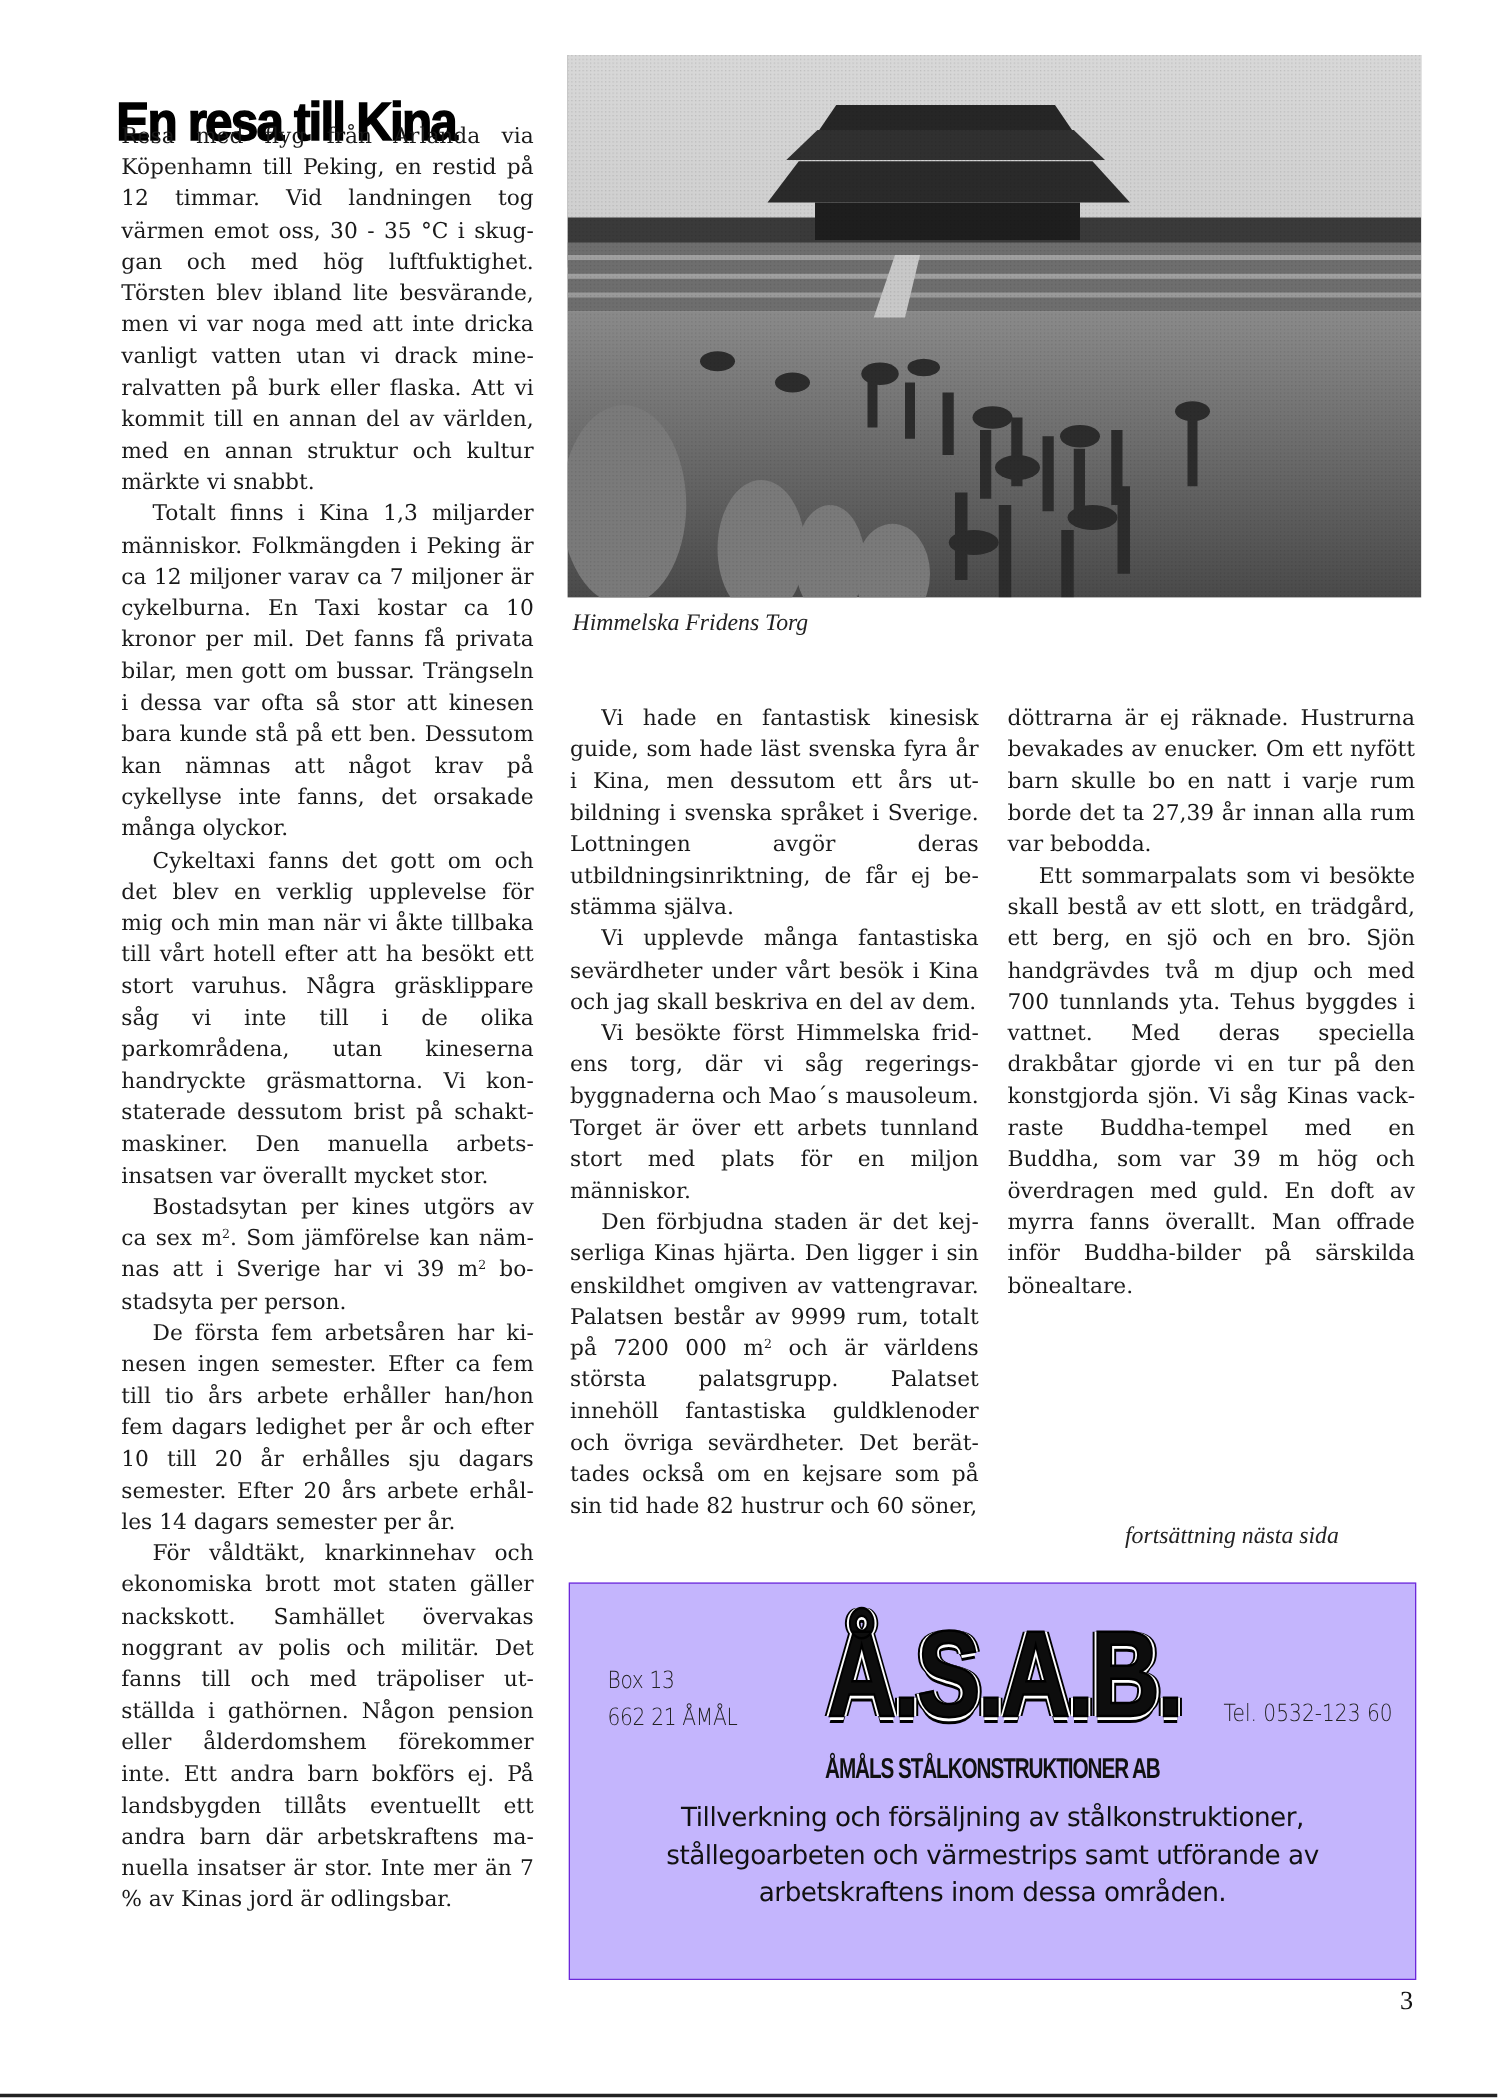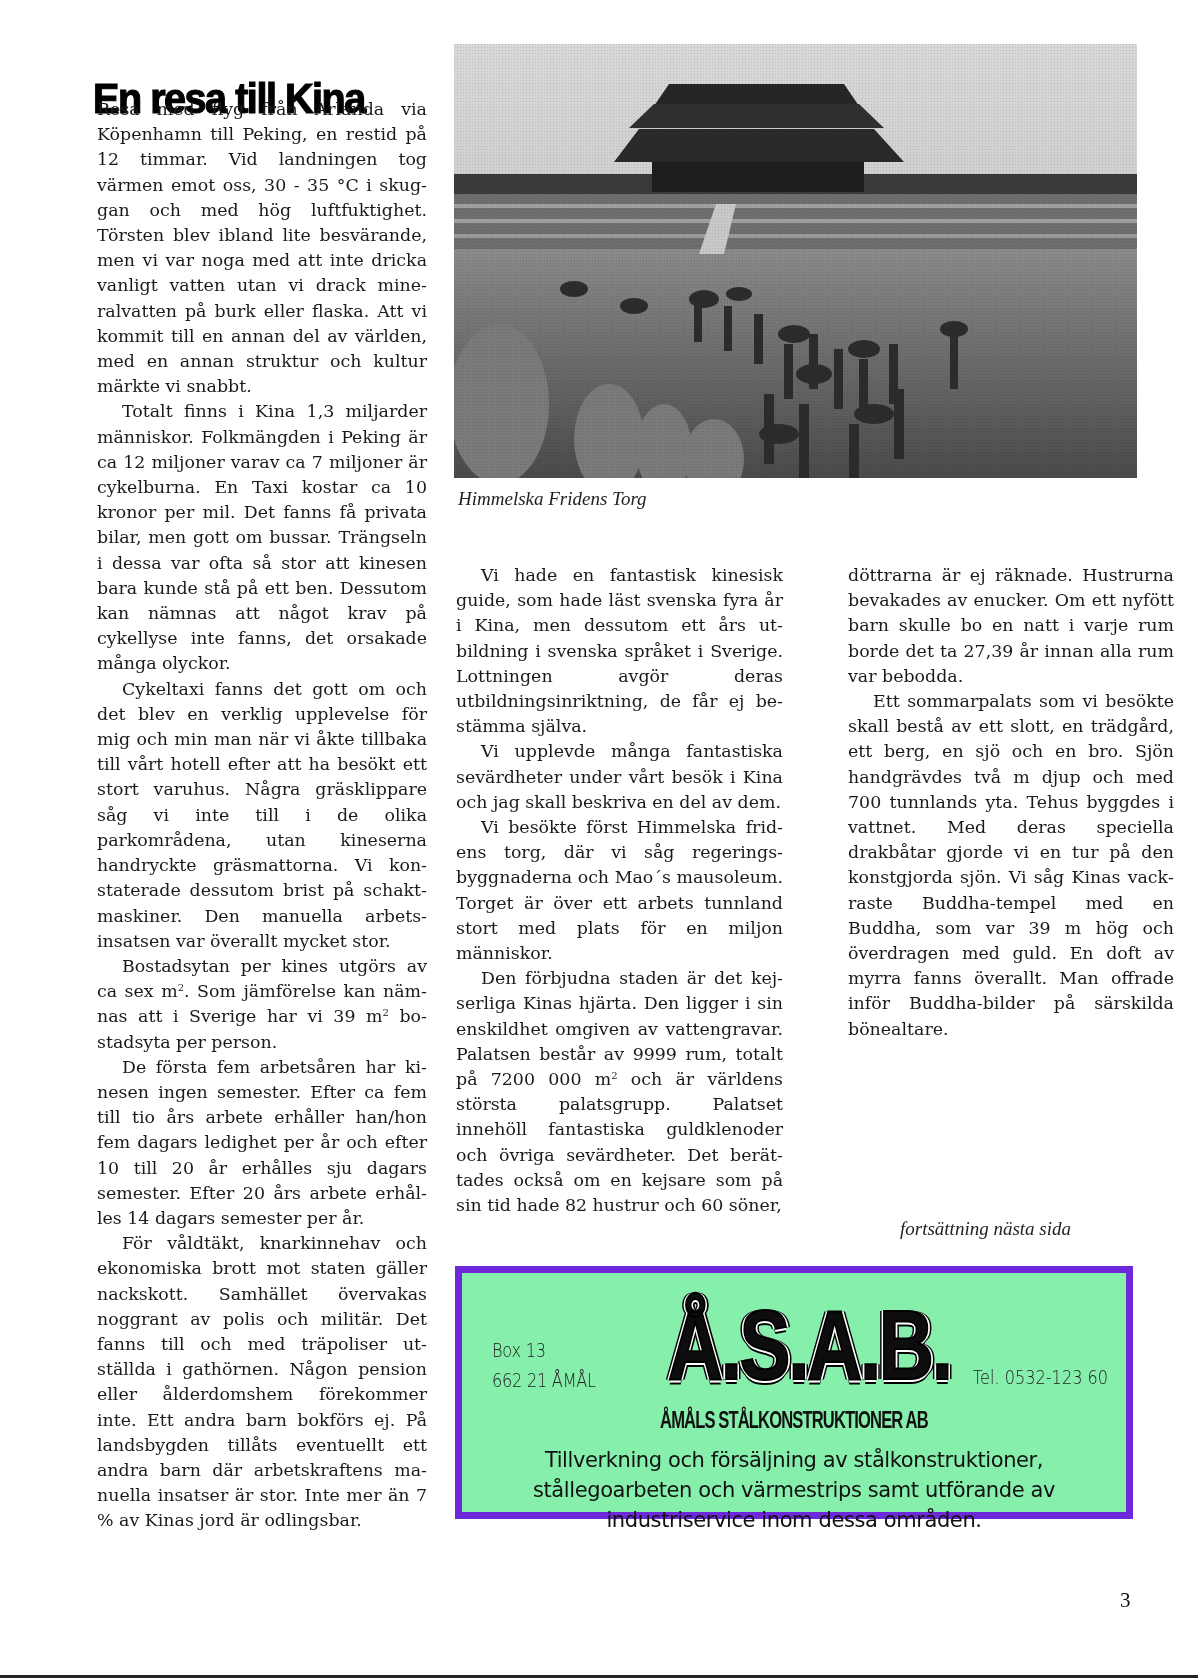--- a/index.html
+++ b/index.html
@@ -16,42 +16,42 @@
 
   .col {
     position: absolute; font-family: "DejaVu Serif", "Liberation Serif", serif;
     font-size: 17.4px; line-height: 25.2px; color: #1a1a1a;
     text-align: justify; hyphens: manual;
   }
   .col p { margin: 0; text-indent: 25px; }
   .col p.first { text-indent: 0; }
   .col-left { left: 97px; top: 97px; width: 330px; }
   .col-mid { left: 456px; top: 563px; width: 327px; }
-  .col-right { left: 806px; top: 563px; width: 326px; margin-left: 42px; }
+  .col-right { left: 806px; top: 563px; width: 326px; }
   .col-right p.cont { text-indent: 0; }
 
   sup { font-size: 10px; line-height: 0; vertical-align: 6px; }
 
   .photo {
     position: absolute; left: 454px; top: 44px; width: 683px; height: 434px;
     overflow: hidden; background: #8e8e8e;
   }
   .photo svg { display: block; }
   .caption {
     position: absolute; left: 458px; top: 488px;
     font-family: "Liberation Serif", serif; font-style: italic; font-size: 19px; color: #222;
   }
   .continued {
     position: absolute; left: 900px; top: 1218px; width: 232px; text-align: left;
     font-family: "Liberation Serif", serif; font-style: italic; font-size: 19px; color: #222;
   }
 
   .ad {
-    position: absolute; left: 455px; top: 1266px; width: 678px; height: 253px;
-    border: 7px solid #6d28d9; box-sizing: border-box; background: #86efac;
+    position: absolute; left: 455px; top: 1266px; width: 678px; height: 318px;
+    border: 1px solid #6d28d9; box-sizing: border-box; background: #c4b5fd;
   }
   .ad-address {
     position: absolute; left: 30px; top: 62px;
     font-family: "DejaVu Sans", sans-serif; font-weight: 200; font-size: 19px; line-height: 30px;
     color: #222; transform: scaleX(0.85); transform-origin: left top; letter-spacing: -0.3px;
   }
   .ad-address div { white-space: nowrap; }
   .ad-phone {
     position: absolute; right: 18px; top: 93px;
     font-family: "DejaVu Sans", sans-serif; font-weight: 200; font-size: 19px;
@@ -186,18 +186,18 @@
     <div>662 21 ÅMÅL</div>
   </div>
   <div class="ad-logo">
     <div class="ad-logo-text">Å.S.A.B.</div>
   </div>
   <div class="ad-phone">Tel. 0532-123 60</div>
   <div class="ad-company"><span>ÅMÅLS STÅLKONSTRUKTIONER AB</span></div>
   <div class="ad-tagline">
     <div>Tillverkning och försäljning av stålkonstruktioner,</div>
     <div>stållegoarbeten och värmestrips samt utförande av</div>
-    <div>industriservice inom dessa områden.</div>
+    <div>arbetskraftens inom dessa områden.</div>
   </div>
 </div>
 
 <div class="page-number">3</div>
 <div class="page-bottom-rule"></div>
 
 </body></html>

